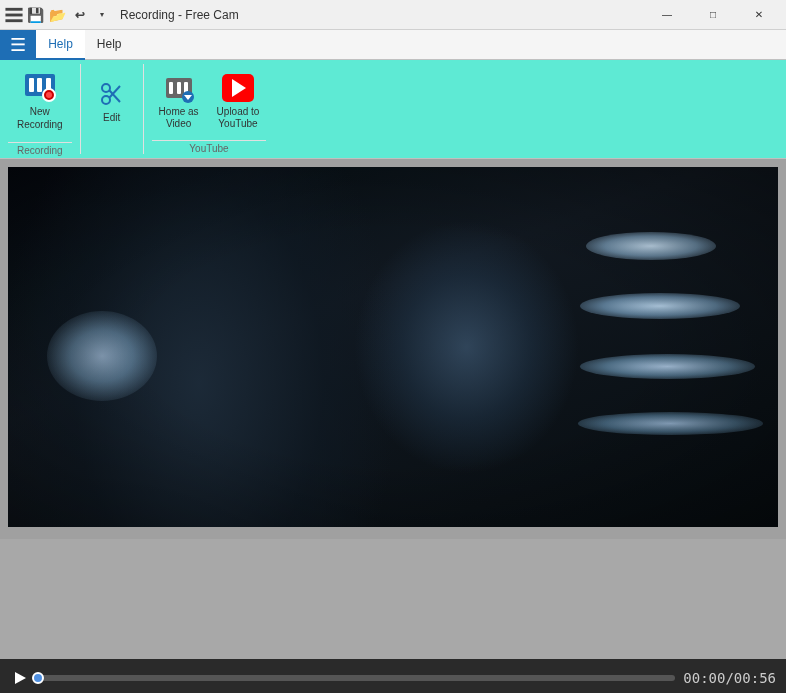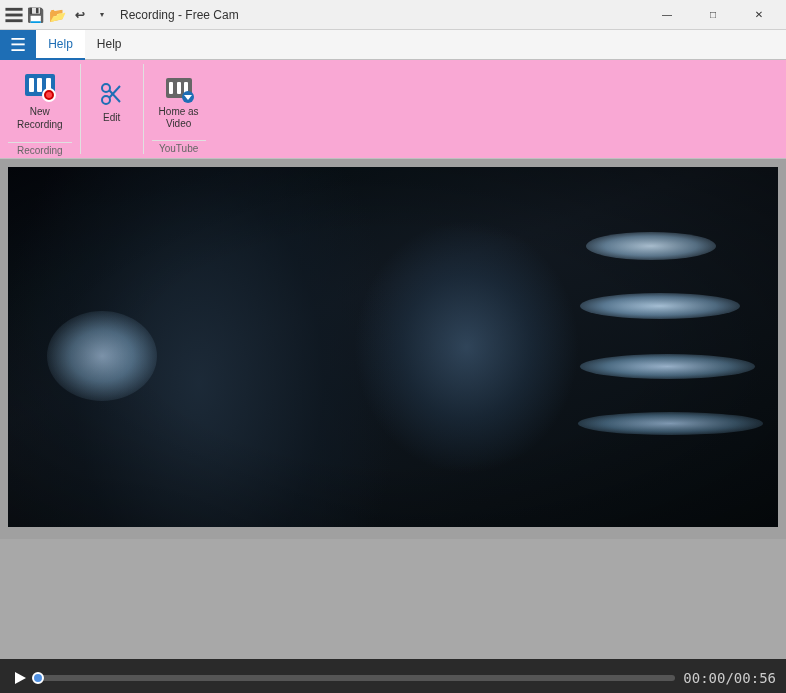--- a/index.html
+++ b/index.html
@@ -99,21 +99,21 @@
       height: 30px;
       display: flex;
       align-items: center;
       cursor: pointer;
       font-size: 12px;
     }
 
     .ribbon-content {
       display: flex;
       height: 98px;
-      background: #f9a8d4;
+      background: #5eead4;
       padding: 4px 0;
     }
     .ribbon-group {
       display: flex;
       flex-direction: column;
       align-items: center;
       padding: 0 8px;
       border-right: 1px solid #e0e0e0;
       position: relative;
     }
@@ -396,20 +396,31 @@
                 <div style="width:0; height:0; border-left:4px solid transparent; border-right:4px solid transparent; border-top:5px solid white; margin-top:1px;"></div>
               </div>
             </div>
           </div>
           <div class="ribbon-btn-label">
             <span style="white-space:pre-line; display:block; text-align:center;">Home as
 Video</span>
           </div>
         </div>
 
+        <div class="ribbon-btn">
+          <div class="ribbon-btn-icon">
+            <div style="width:32px; height:28px; background:#ff0000; border-radius:5px; display:flex; align-items:center; justify-content:center;">
+              <div style="width:0; height:0; border-top:9px solid transparent; border-bottom:9px solid transparent; border-left:14px solid white; margin-left:2px;"></div>
+            </div>
+          </div>
+          <div class="ribbon-btn-label">
+            <span style="white-space:pre-line; display:block; text-align:center;">Upload to
+YouTube</span>
+          </div>
+        </div>
       </div>
       <div class="ribbon-group-label">YouTube</div>
     </div>
   </div>
 </div>
 
 <div class="video-container">
   <div class="video-frame">
     <div class="video-scene">
       <div class="scene-bg"></div>

